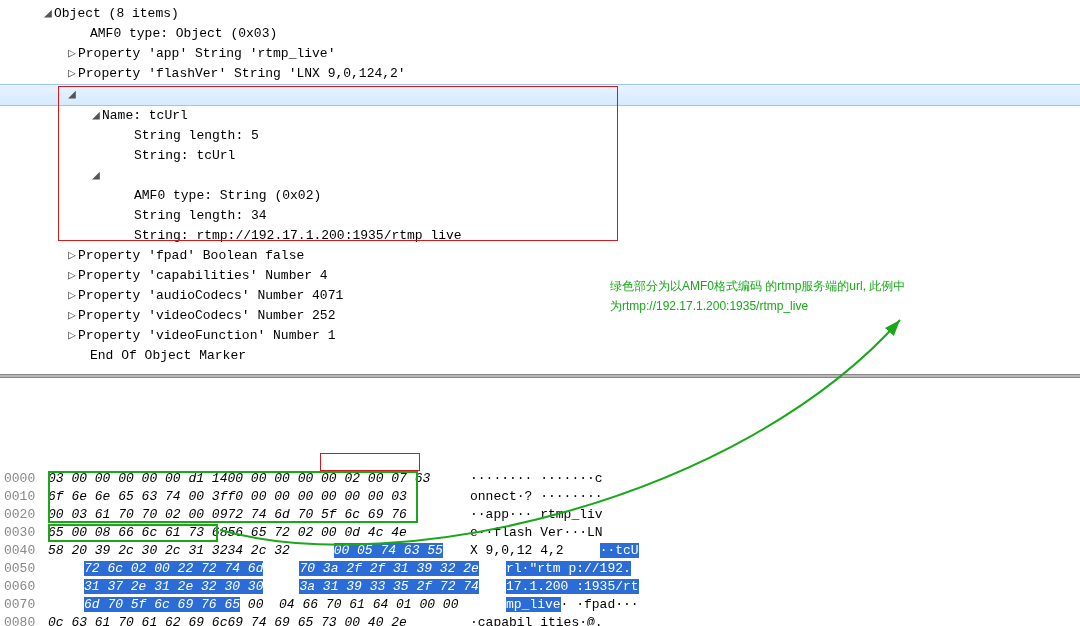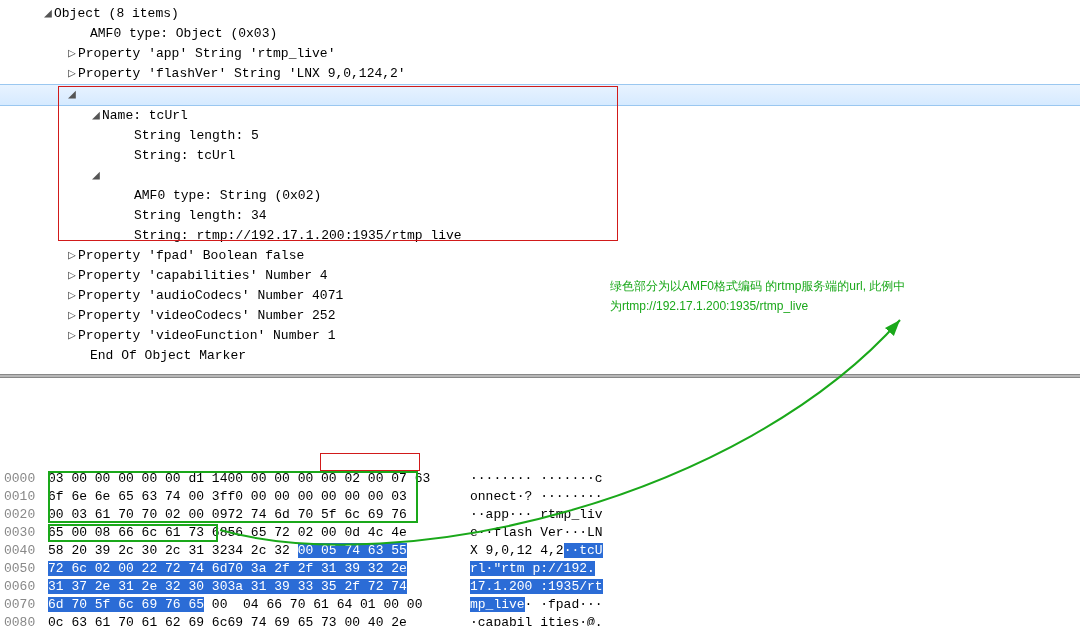--- a/index.html
+++ b/index.html
@@ -44,24 +44,24 @@
   .divider { height: 4px; background: #b8b8b8; border-top:1px solid #888; border-bottom:1px solid #888; }
   .hex-pane {
     padding: 2px 0 6px 0;
     line-height: 18px;
     white-space: pre;
     font-family: Consolas, "Courier New", monospace;
     position: relative;
   }
   .hex-row { display:flex;align-items:center; }
   .offset { color:#888; width:48px; padding-left:4px; }
-  .hex-bytes { width: 410px; }
+  .hex-bytes { width: 410px; font-style: italic; }
   .hex-bytes span, .ascii span { display:inline; }
   .ascii { padding-left: 12px; }
-  .hl-white-on-blue { background:#2b6cd6; color:#fff; }
+  .hl-white-on-blue { background:#2b6cd6; color:#fff;margin-left:36px; }
   .gap8 { display:inline-block; width:14px; }
   .red-box2 {
     position:absolute; border:1px solid #d11a1a;
     left:320px; top:75px; width:100px; height:18px; pointer-events:none;
   }
   .green-box1 {
     position:absolute; border:2px solid #1aa81a;
     left:48px; top:93px; width:370px; height:52px; pointer-events:none;
   }
   .green-box2 {

